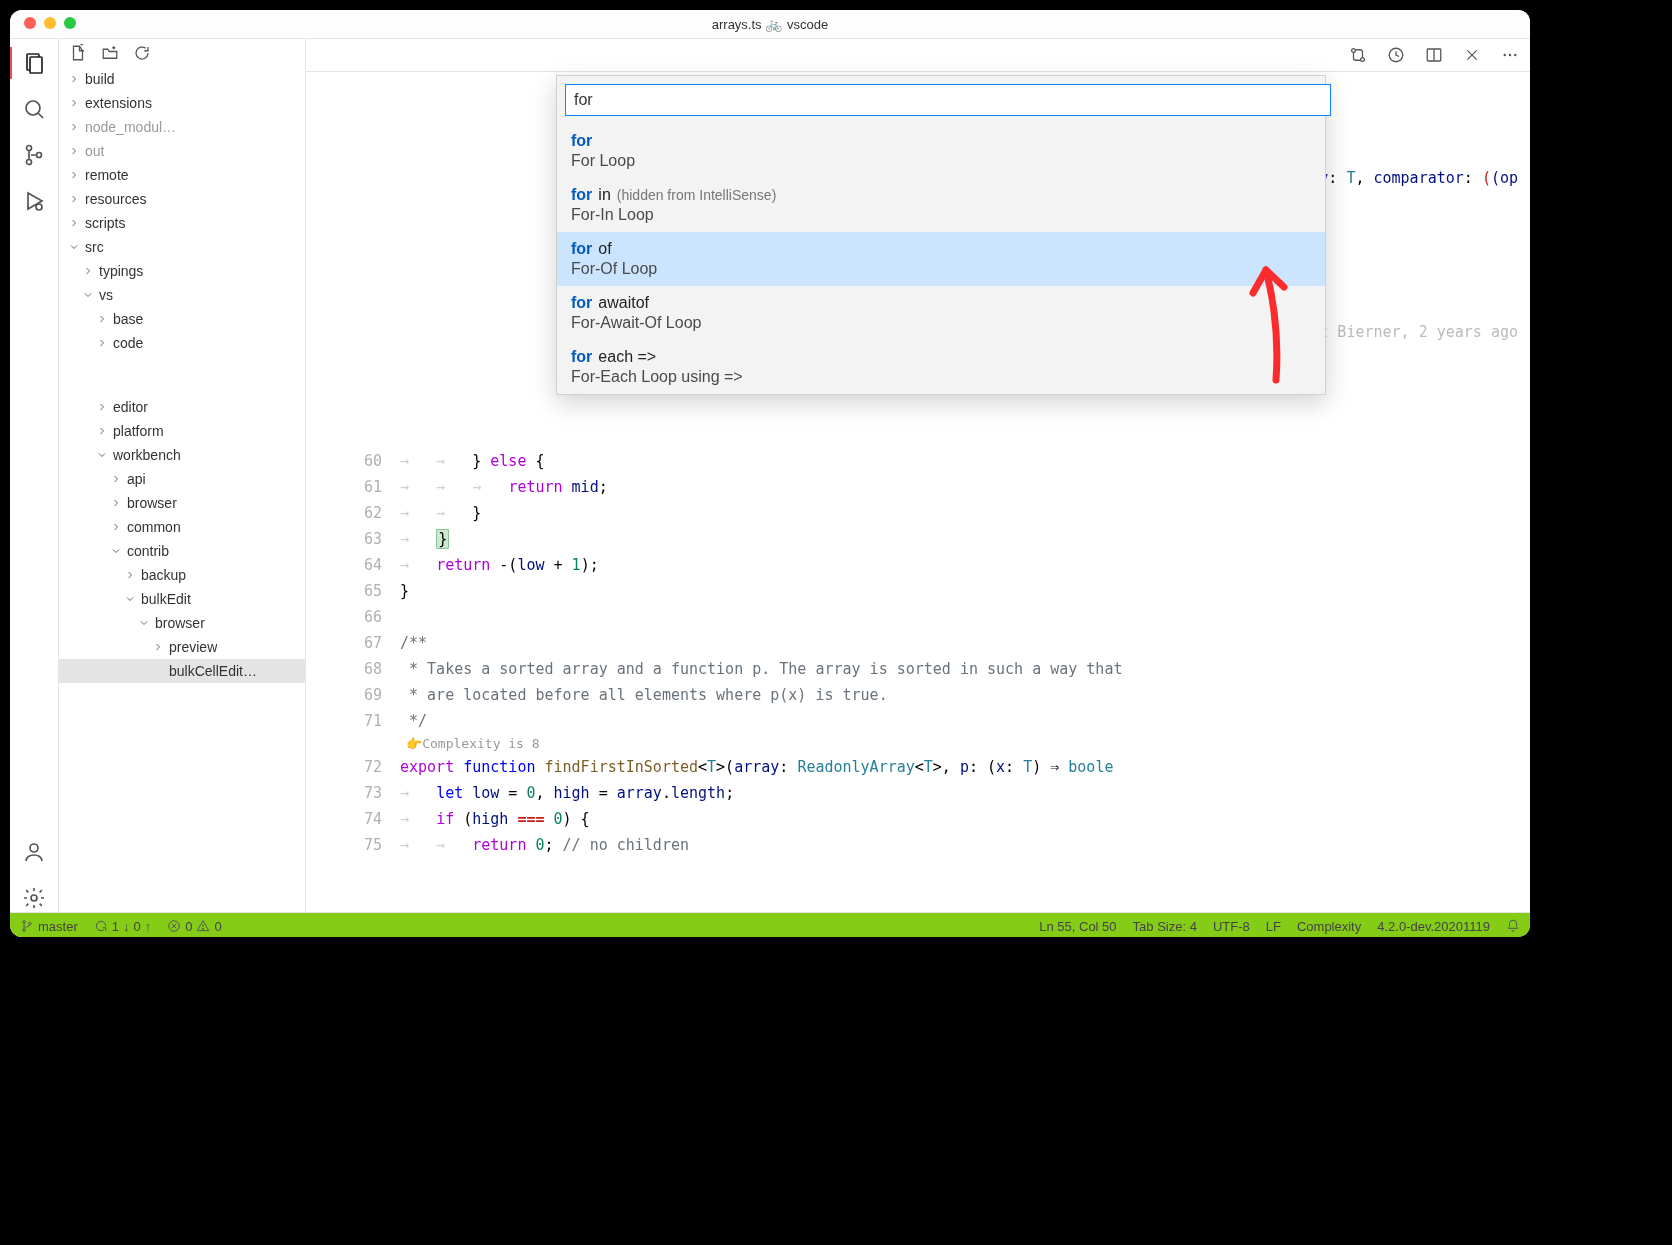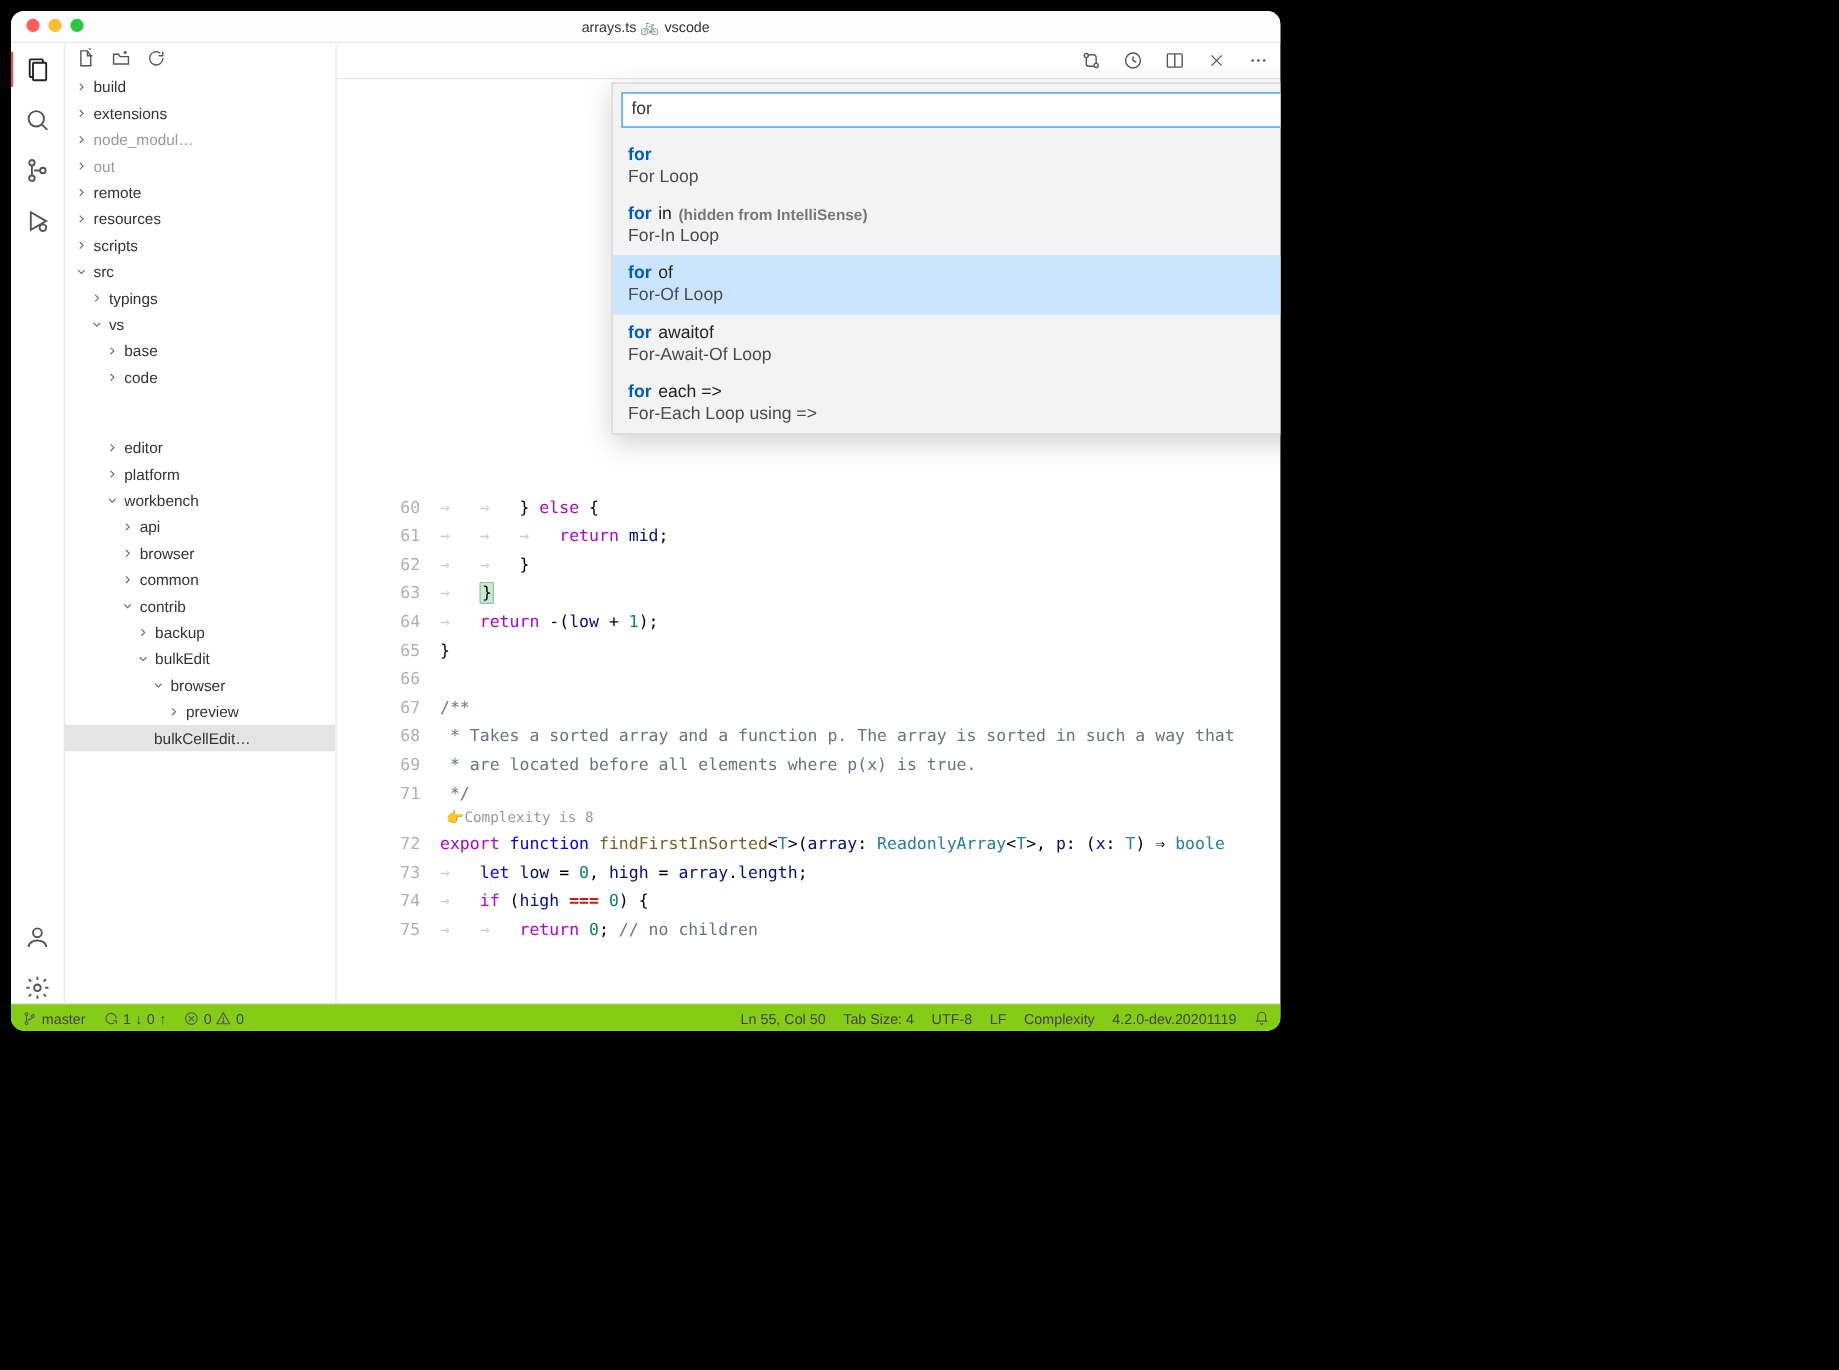--- a/index.html
+++ b/index.html
@@ -24,21 +24,21 @@
   --orange:#b5651d;
   --codelens:#999;
   --selectedRow:#e4e4e4;
   --purple:#af00db;
   --teal:#267f99;
 }
 html,body{margin:0;padding:0;height:100%;background:#000;font-family:-apple-system,Helvetica,Arial,sans-serif;}
 .window{
   position:relative;
   margin:10px;
-  width:1154px;
+  width:1520px;
   height:927px;
   background:var(--bg);
   border-radius:12px;
   overflow:hidden;
   box-shadow:0 10px 40px rgba(0,0,0,.35);
 }
 .window-header{
   height:28px;
   display:flex;
   align-items:center;
@@ -181,21 +181,21 @@
 .qp-item{
   padding:8px 14px;
   display:flex;
   flex-direction:column;
   gap:2px;
   position:relative;
 }
 .qp-item.selected{background:var(--blue-sel);}
 .qp-title{font-size:16px;color:#222;display:flex;align-items:center;gap:6px;}
 .qp-title .match{color:#005bbf;font-weight:600;}
-.qp-hint{color:#777;font-size:14px;font-weight:bold;}
+.qp-hint{color:#777;font-size:14px;}
 .qp-desc{color:#4a4a4a;font-size:16px;}
 
 .arrow-annot{
   position:absolute;
   top:206px;
   left:940px;
   width:60px;height:140px;
   z-index:60;
   pointer-events:none;
 }
@@ -494,21 +494,21 @@
             <span class="label">browser</span>
           </div>
           <div class="tree-row" style="padding-left: 92px;">
             <span class="chev">
               <svg width="12" height="12" viewBox="0 0 24 24" fill="none" stroke="currentColor" stroke-width="2">
                 <polyline points="9 6 15 12 9 18"></polyline>
               </svg>
             </span>
             <span class="label">preview</span>
           </div>
-          <div class="tree-row selected" style="padding-left: 63px;">
+          <div class="tree-row selected" style="padding-left: 92px;">
             <span class="chev none">
               <svg width="12" height="12" viewBox="0 0 24 24" fill="none" stroke="currentColor" stroke-width="2">
                 <polyline points="9 6 15 12 9 18"></polyline>
               </svg>
             </span>
             <span class="label">bulkCellEdit…</span>
           </div>
         </div>
     </div>
 

